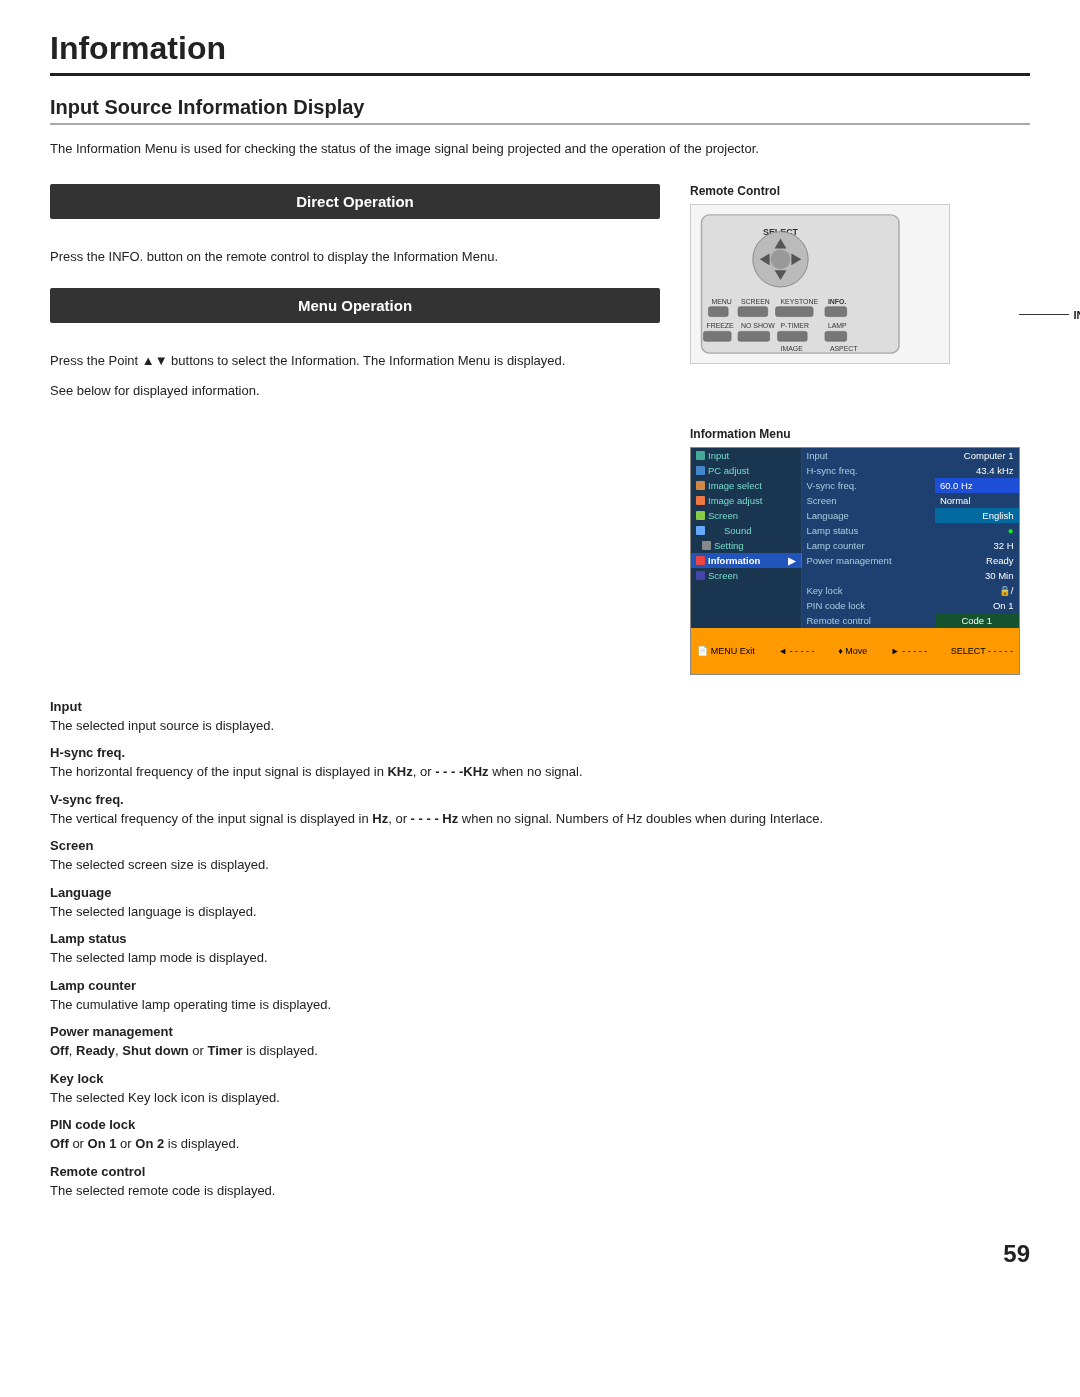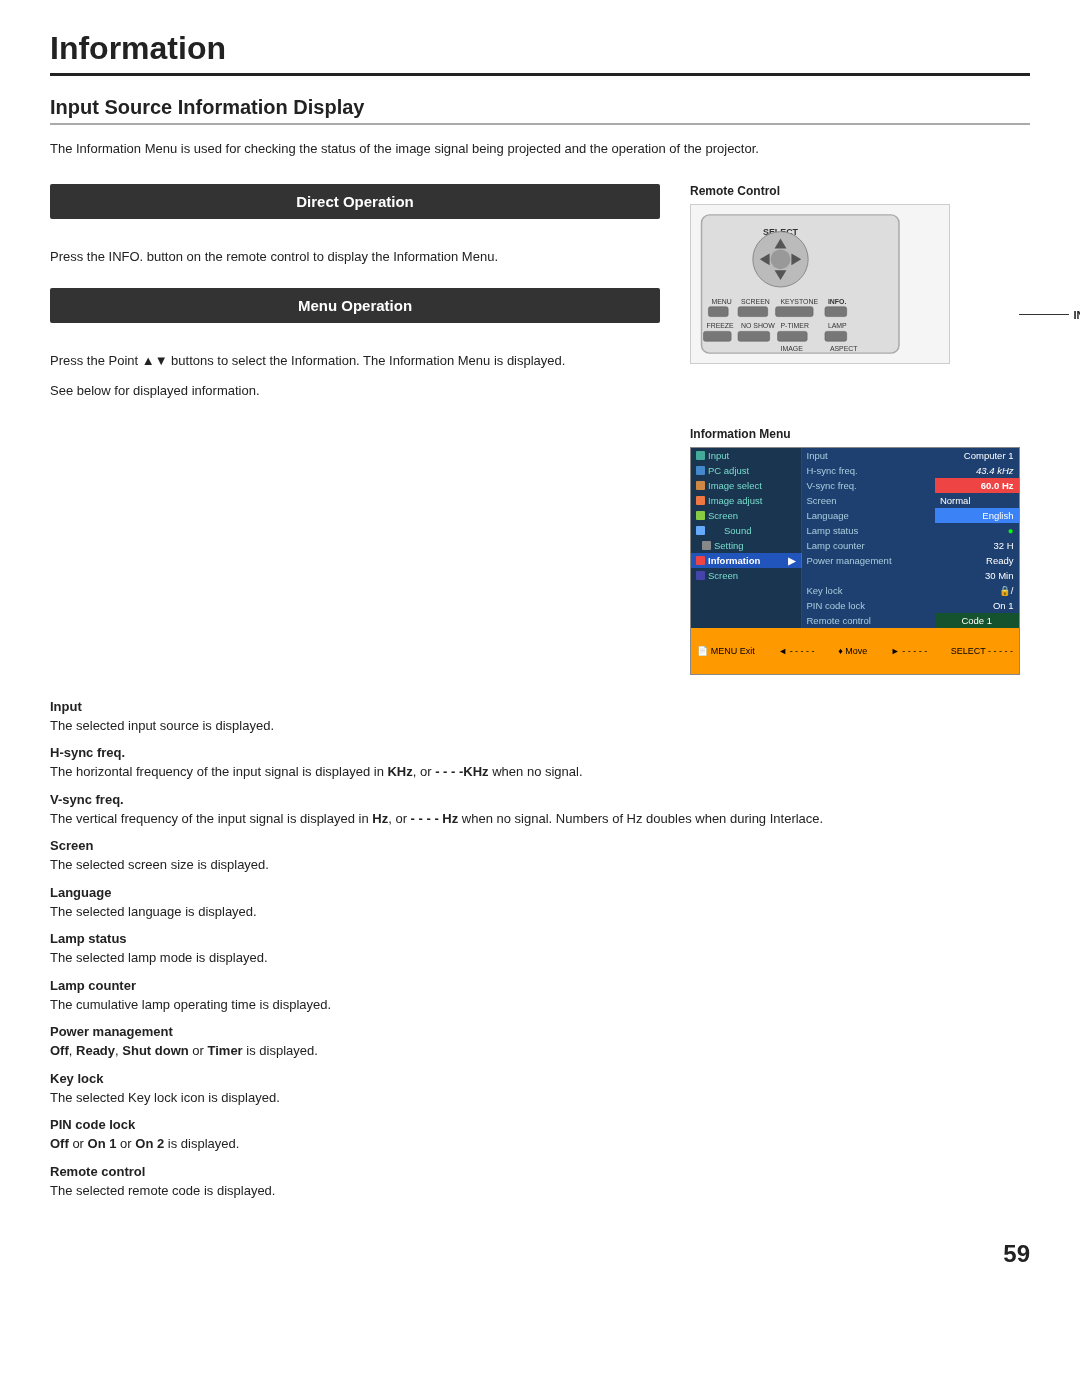--- a/index.html
+++ b/index.html
@@ -212,51 +212,51 @@
               <td style="background:#1e4070; color:#fff; padding:2px 5px; text-align:right;">Computer 1</td>
             </tr>
             <tr>
               <td style="background:#1a3550; color:#7dc; padding:2px 5px; border-right:1px solid #444;">
                 <div style="display:flex;align-items:center;gap:3px;">
                   <span style="display:inline-block;width:9px;height:9px;background:#48c;border-radius:1px;"></span>
                   <span>PC adjust</span>
                 </div>
               </td>
               <td style="background:#1e4070; color:#acd; padding:2px 5px;">H-sync freq.</td>
-              <td style="background:#1e4070; color:#fff; padding:2px 5px; text-align:right;font-style:italic;">43.4 kHz</td>
+              <td style="background:#1e4070; color:#fff; padding:2px 5px; text-align:right;">43.4 kHz</td>
             </tr>
             <tr>
               <td style="background:#1a3550; color:#7dc; padding:2px 5px; border-right:1px solid #444;">
                 <div style="display:flex;align-items:center;gap:3px;">
                   <span style="display:inline-block;width:9px;height:9px;background:#c84;border-radius:1px;"></span>
                   <span>Image select</span>
                 </div>
               </td>
               <td style="background:#1e4070; color:#acd; padding:2px 5px;">V-sync freq.</td>
-              <td style="background:#ef4444; color:#fff; padding:2px 5px; text-align:right;font-weight:bold;">60.0 Hz</td>
+              <td style="background:#1d4ed8; color:#fff; padding:2px 5px; ">60.0 Hz</td>
             </tr>
             <tr>
               <td style="background:#1a3550; color:#7dc; padding:2px 5px; border-right:1px solid #444;">
                 <div style="display:flex;align-items:center;gap:3px;">
                   <span style="display:inline-block;width:9px;height:9px;background:#e74;border-radius:1px;"></span>
                   <span>Image adjust</span>
                 </div>
               </td>
               <td style="background:#1e4070; color:#acd; padding:2px 5px;">Screen</td>
               <td style="background:#1e4070; color:#fff; padding:2px 5px; text-align:left;">Normal</td>
             </tr>
             <tr>
               <td style="background:#1a3550; color:#7dc; padding:2px 5px; border-right:1px solid #444;">
                 <div style="display:flex;align-items:center;gap:3px;">
                   <span style="display:inline-block;width:9px;height:9px;background:#8c4;border-radius:1px;"></span>
                   <span>Screen</span>
                 </div>
               </td>
               <td style="background:#1e4070; color:#acd; padding:2px 5px;">Language</td>
-              <td style="background:#3b82f6; color:#fff; padding:2px 5px; text-align:right;">English</td>
+              <td style="background:#0369a1; color:#fff; padding:2px 5px; text-align:right;">English</td>
             </tr>
             <tr>
               <td style="background:#1a3550; color:#7dc; padding:2px 5px; border-right:1px solid #444;">
                 <div style="display:flex;align-items:center;gap:19px;">
                   <span style="display:inline-block;width:9px;height:9px;background:#6af;border-radius:1px;"></span>
                   <span>Sound</span>
                 </div>
               </td>
               <td style="background:#1e4070; color:#acd; padding:2px 5px;">Lamp status</td>
               <td style="background:#1e4070; color:#0f0; padding:2px 5px; text-align:right;">●</td>

